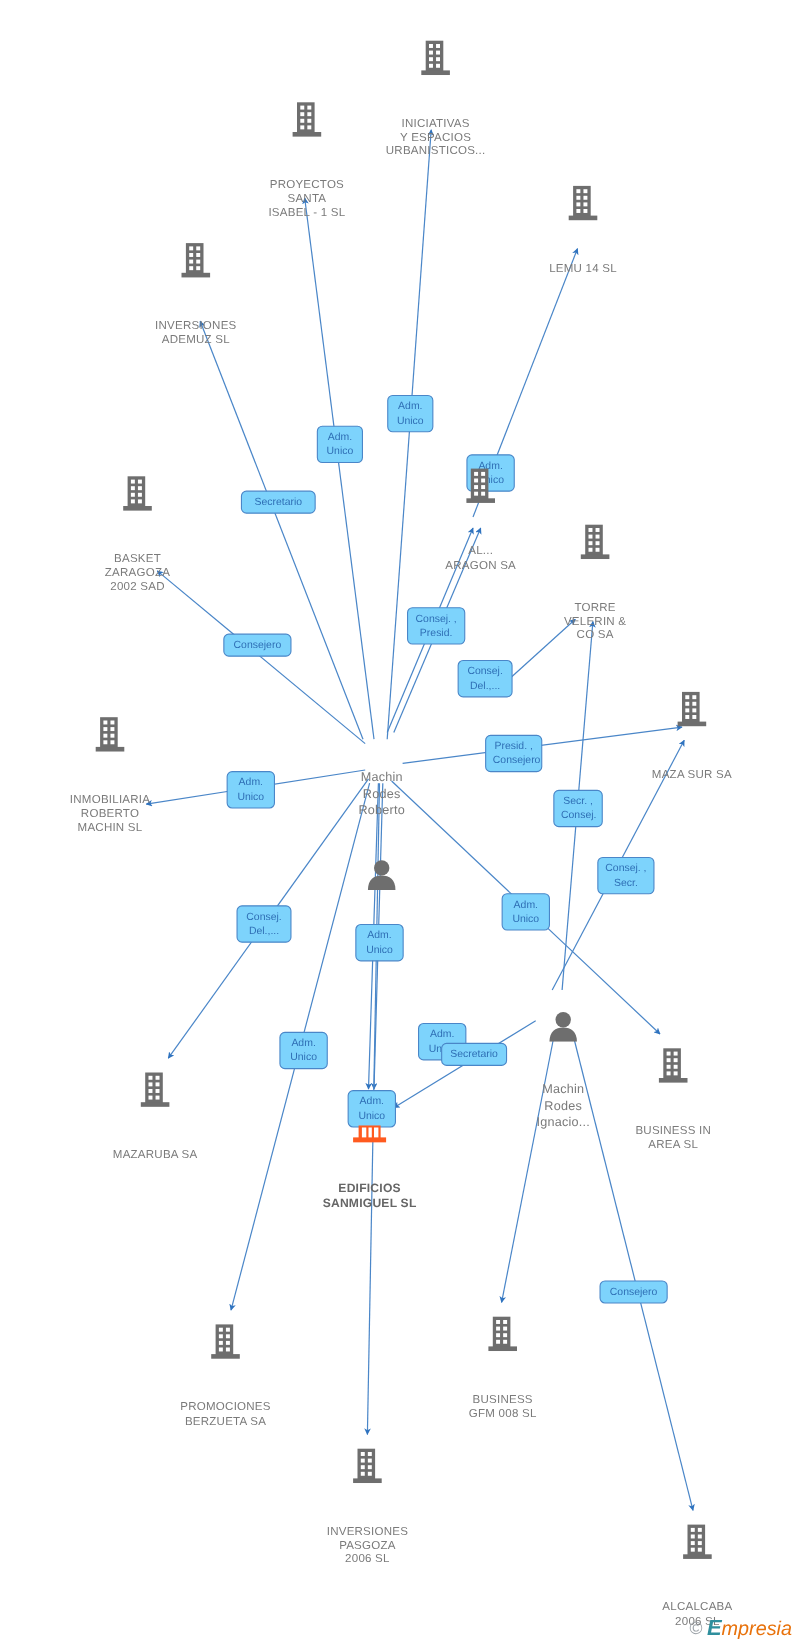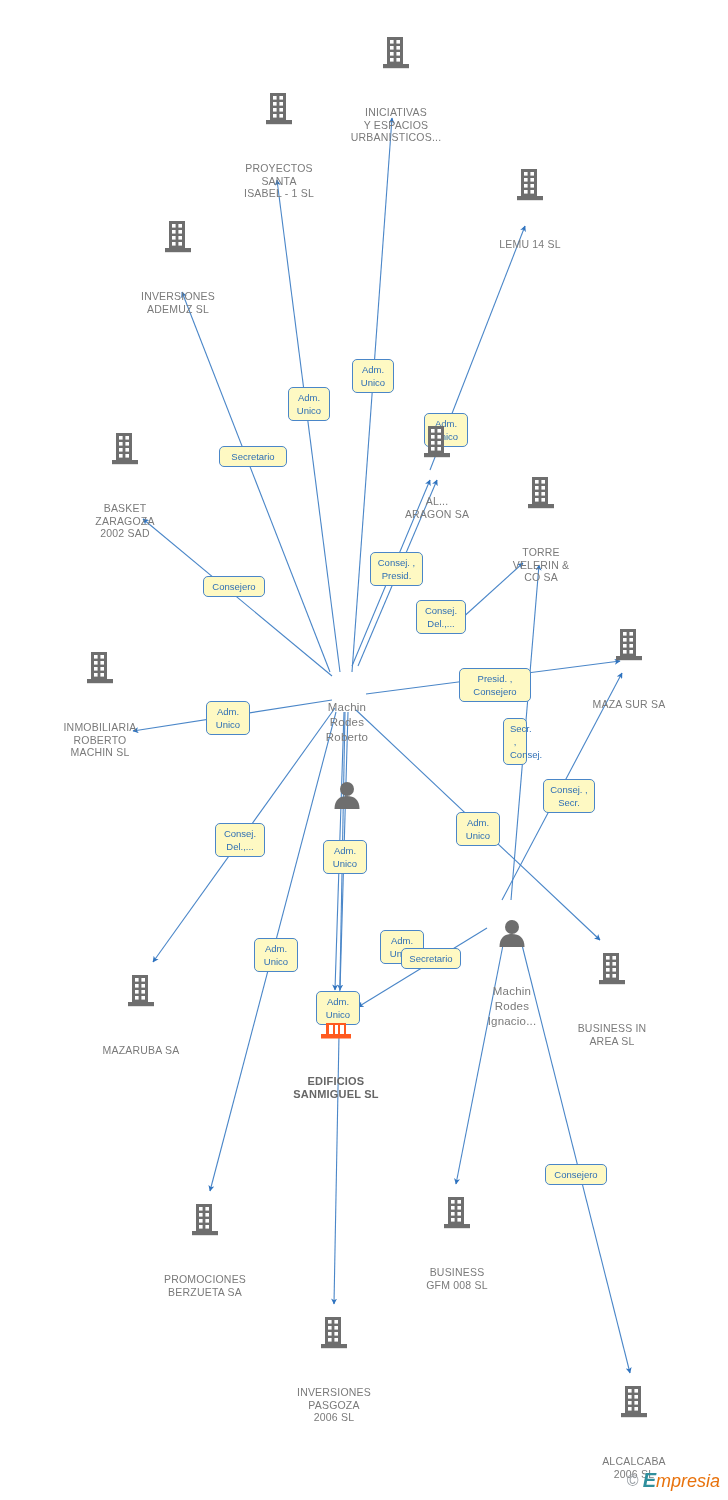--- a/index.html
+++ b/index.html
@@ -24,21 +24,21 @@
   
   .node.focus .caption{color:#666;font-weight:bold;font-size:11px;}
 
   
   .node.person{display:flex;flex-direction:column;align-items:center;width:120px;}
   .node.person .caption{color:#7a7a7a;font-size:11.5px;line-height:15px;margin-top:1px;}
 
   
   .rolebox{
     position:absolute;
-    background:#fef9c3;
+    background:#7dd3fc;
     border:1px solid #4a86c8;
     border-radius:5px;
     color:#2f6fb5;
     font-size:9.5px;
     line-height:13px;
     text-align:center;
     padding:3px 6px;
     white-space:pre-line;
     box-sizing:border-box;
     box-shadow:0 0 0 0 rgba(0,0,0,0);
@@ -96,25 +96,25 @@
       <div class="rolebox" style="left: 288px; top: 387px; width: 42px; min-height: 34px;">Adm.
 Unico</div>
       <div class="rolebox" style="left: 424px; top: 413px; width: 44px; min-height: 34px;">Adm.
 Unico</div>
       <div class="rolebox" style="left: 219px; top: 446px; width: 68px; min-height: 20px;">Secretario</div>
       <div class="rolebox" style="left: 370px; top: 552px; width: 53px; min-height: 34px;">Consej. ,
 Presid.</div>
       <div class="rolebox" style="left: 203px; top: 576px; width: 62px; min-height: 20px;">Consejero</div>
       <div class="rolebox" style="left: 416px; top: 600px; width: 50px; min-height: 34px;">Consej.
 Del.,...</div>
-      <div class="rolebox" style="left: 459px; top: 668px; width: 72px; min-height: 34px;">Presid. ,
+      <div class="rolebox" style="left: 441px; top: 668px; width: 52px; min-height: 34px;">Presid. ,
 Consejero</div>
       <div class="rolebox" style="left: 206px; top: 701px; width: 44px; min-height: 34px;">Adm.
 Unico</div>
-      <div class="rolebox" style="left: 503px; top: 718px; width: 24px; min-height: 34px;">Secr. ,
+      <div class="rolebox" style="left: 503px; top: 718px; width: 45px; min-height: 34px;">Secr. ,
 Consej.</div>
       <div class="rolebox" style="left: 543px; top: 779px; width: 52px; min-height: 34px;">Consej. ,
 Secr.</div>
       <div class="rolebox" style="left: 215px; top: 823px; width: 50px; min-height: 34px;">Consej.
 Del.,...</div>
       <div class="rolebox" style="left: 323px; top: 840px; width: 44px; min-height: 34px;">Adm.
 Unico</div>
       <div class="rolebox" style="left: 456px; top: 812px; width: 44px; min-height: 34px;">Adm.
 Unico</div>
       <div class="rolebox" style="left: 254px; top: 938px; width: 44px; min-height: 34px;">Adm.

